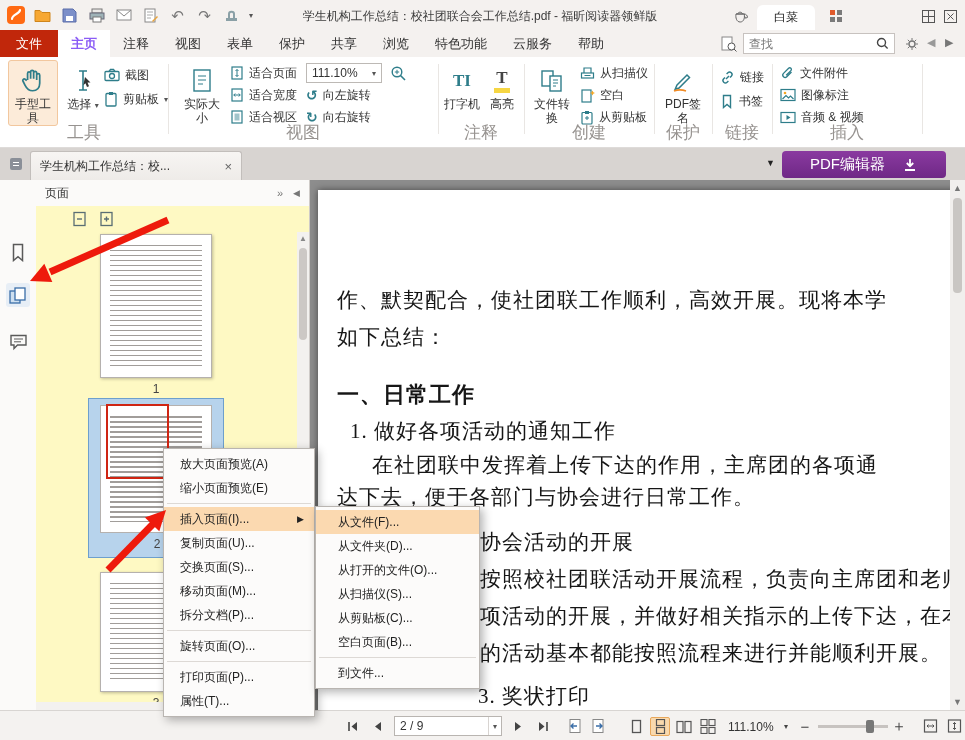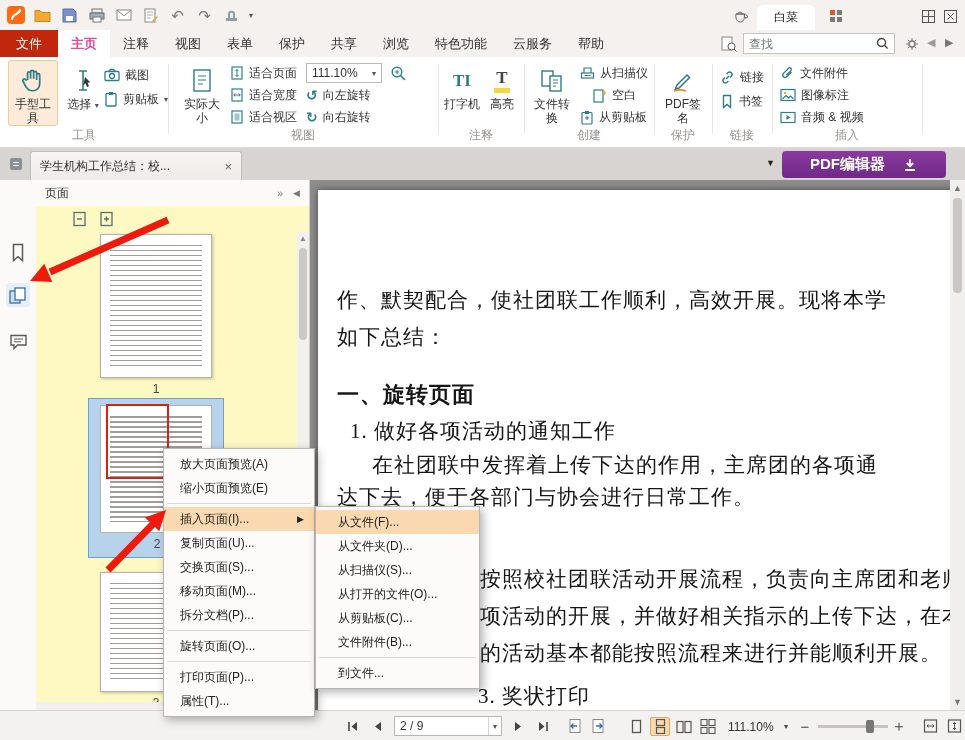--- a/index.html
+++ b/index.html
@@ -18,33 +18,33 @@
  white-space:nowrap;overflow:hidden}
 .session-tab{position:absolute;left:757px;top:5px;width:58px;height:25px;background:#fff;
  border-radius:6px 6px 0 0;display:flex;align-items:center;justify-content:center;color:#222}
 .tb-ic{position:absolute;top:8px;width:16px;height:16px;display:flex;align-items:center;justify-content:center}
 
 
 .menubar{position:absolute;left:0;top:30px;width:965px;height:27px;background:#f4f1ef;display:flex}
 .filebtn{width:58px;height:27px;background:#c1270b;color:#fff;display:flex;align-items:center;
  justify-content:center;font-size:13px}
 .mtab{height:27px;padding:0 13px;display:flex;align-items:center;font-size:13px;color:#333}
-.mtab.active{background:#fff;color:#ec4899;font-weight:bold}
+.mtab.active{background:#fff;color:#8b5cf6;font-weight:bold}
 .find-area{position:absolute;right:0;top:0;height:27px;width:250px}
 .findbox{position:absolute;left:28px;top:3px;width:152px;height:21px;background:#fff;
  border:1px solid #c7c2bf;display:flex;align-items:center;padding:0 5px;gap:4px}
 .findbox input{border:none;outline:none;flex:1;min-width:0;font-size:12px;background:transparent;
  font-family:Liberation Sans, sans-serif;color:#333}
 
 
 .ribbon{position:absolute;left:0;top:57px;width:965px;height:91px;background:#fff;
  border-bottom:1px solid #dedbd9}
 .rgroup{position:absolute;top:0;height:100%}
 .vsep{position:absolute;top:7px;height:70px;width:1px;background:#e9e6e3}
-.glabel{position:absolute;bottom:3px;left:0;width:100%;text-align:center;font-size:12px;color:#979390}
+.glabel{position:absolute;bottom:3px;left:0;width:100%;text-align:center;font-size:17px;color:#979390}
 .bigbtn{position:absolute;top:3px;display:flex;flex-direction:column;align-items:center;
  padding-top:4px;border:1px solid transparent;border-radius:3px;line-height:14px;text-align:center}
 .bigbtn .bicon{height:32px;display:flex;align-items:center;justify-content:center}
 .bigbtn .lbl{display:block;width:36px}
 .bigbtn.sel{background:#fcebd9;border-color:#f2c79e}
 .mini{position:absolute;height:20px;display:flex;align-items:center;gap:5px;white-space:nowrap}
 .caret{font-size:8px;color:#555}
 .zoombox{position:absolute;width:76px;height:20px;border:1px solid #bdb9b5;background:#fff;
  display:flex;align-items:center;justify-content:space-between;padding:0 5px}
 .tw{font-family:"Liberation Serif","DejaVu Serif",serif;font-weight:bold;color:#2e7d8a;font-size:17px}
@@ -55,21 +55,21 @@
 
 .tabbar{position:absolute;left:0;top:148px;width:965px;height:32px;background:#d8d4d1}
 .doctab{position:absolute;left:30px;top:3px;width:212px;height:29px;
  background:linear-gradient(#f7f5f3,#eeebe8);border:1px solid #c2bebb;border-bottom:none;
  border-radius:3px 3px 0 0;display:flex;align-items:center;padding:0 9px;color:#333}
 .doctab .t{flex:1;overflow:hidden;white-space:nowrap}
 .tabclose{color:#666;font-size:13px;margin-left:6px}
 .tabdrop{position:absolute;left:766px;top:10px;font-size:9px;color:#222}
 .editorbtn{position:absolute;left:782px;top:3px;width:164px;height:27px;border-radius:4px;
  background:linear-gradient(#8a3aa0,#6f2886);color:#fff;display:flex;align-items:center;
- justify-content:center;gap:17px;font-size:15px;font-weight:bold}
+ justify-content:center;gap:17px;font-size:15px;font-weight:normal}
 
 
 .iconstrip{position:absolute;left:0;top:180px;width:36px;bottom:30px;background:#fbfaf9;z-index:3}
 .stripbtn{position:absolute;left:6px;width:24px;height:24px;display:flex;align-items:center;justify-content:center;border-radius:3px}
 .stripbtn.active{background:#e7eef6}
 .pagespanel{position:absolute;left:36px;top:180px;width:274px;bottom:30px;background:#fef9c3;
  border-right:1px solid #cfcbc8;z-index:2}
 .phead{position:absolute;left:0;top:0;right:0;height:26px;display:flex;align-items:center;
  padding:0 9px;background:#fbfaf9;color:#333}
 .phead .sp{margin-left:auto;display:flex;gap:10px;color:#777;align-items:center}
@@ -176,20 +176,21 @@
     <span class="qicon glyph">↶</span>
     <span class="qicon glyph">↷</span>
     <span class="qicon">
       <svg width="15" height="14">
           <rect x="2" y="10" width="11" height="3" fill="#8aa0a6"></rect>
           <path d="M5 10V6c0-3 5-3 5 0v4" fill="none" stroke="#8aa0a6" stroke-width="2"></path>
         </svg>
     </span>
     <span class="caret">▾</span>
   </div>
+  <div class="win-title">学生机构工作总结：校社团联合会工作总结.pdf - 福昕阅读器领鲜版</div>
   <span class="tb-ic" style="left:733px">
     <svg width="16" height="14">
         <path d="M3 5h8c2.2 0 3.5 1.6 3.5 3.4l-2 .8c0-1.2-.7-2-1.7-2.1M3 5c-.6 3.4.4 8 4.2 8s4.8-4.6 4.1-8z" fill="none" stroke="#666"></path>
         <path d="M4.8 5c0-2.4 4.6-2.4 4.6 0" fill="none" stroke="#666"></path>
       </svg>
   </span>
   <div class="session-tab">白菜</div>
   <span class="tb-ic" style="left:828px">
     <svg width="14" height="14">
         <rect x="1" y="1" width="5" height="5" fill="#e05a2b"></rect>
@@ -385,21 +386,21 @@
     <div class="mini" style="left:56px;top:6px">
       <span>
         <svg width="15" height="14">
             <rect x="1.5" y="7" width="12" height="5" fill="none" stroke="#2e7d8a" stroke-width="1.2"></rect>
             <path d="M4 7V2h7v5" fill="none" stroke="#2e7d8a" stroke-width="1.2"></path>
             <path d="M4.5 9.5h6" stroke="#2e7d8a"></path>
           </svg>
       </span>
       <span>从扫描仪</span>
     </div>
-    <div class="mini" style="left:68px;top:28px">
+    <div class="mini" style="left:56px;top:28px">
       <span>
         <svg width="15" height="15">
             <rect x="2" y="2" width="9" height="12" fill="none" stroke="#2e7d8a" stroke-width="1.2"></rect>
             <path d="M12.5 2.5l.8 1.7 1.7.8-1.7.8-.8 1.7-.8-1.7-1.7-.8 1.7-.8z" fill="#f5a623"></path>
           </svg>
       </span>
       <span>空白</span>
     </div>
     <div class="mini" style="left:56px;top:50px">
       <span>
@@ -504,24 +505,25 @@
           <path d="M3 12h10v2H3z" fill="#fff"></path>
         </svg>
     </span>
   </div>
 </div>
 
 <div class="docarea">
   <div class="page"></div>
   <div class="dl" style="left:27px;top:106px">作、默契配合，使社团联工作顺利，高效开展。现将本学</div>
   <div class="dl" style="left:27px;top:143px">如下总结：</div>
-  <div class="dl dl-h" style="left:27px;top:200px">一、旋转页面</div>
+  <div class="dl dl-h" style="left:27px;top:200px">一、日常工作</div>
   <div class="dl" style="left:40px;top:237px">1. 做好各项活动的通知工作</div>
   <div class="dl" style="left:27px;top:303px">达下去，便于各部门与协会进行日常工作。</div>
   <div class="dl" style="left:62px;top:271px">在社团联中发挥着上传下达的作用，主席团的各项通</div>
+  <div class="dl" style="left:170px;top:348px">协会活动的开展</div>
   <div class="dl" style="left:170px;top:385px">按照校社团联活动开展流程，负责向主席团和老师呈</div>
   <div class="dl" style="left:170px;top:422px">项活动的开展，并做好相关指示的上传下达，在本学</div>
   <div class="dl" style="left:170px;top:459px">的活动基本都能按照流程来进行并能顺利开展。</div>
   <div class="dl" style="left:168px;top:502px">3. 奖状打印</div>
 </div>
 <div class="vscroll2">
   <span class="scl" style="top:3px">▲</span>
   <div class="vthumb2"></div>
   <span class="scl" style="bottom:3px">▼</span>
 </div>
@@ -693,24 +695,24 @@
   <div class="csep"></div>
   <div class="cmi">旋转页面(O)...</div>
   <div class="csep"></div>
   <div class="cmi">打印页面(P)...</div>
   <div class="cmi">属性(T)...</div>
 </div>
 
 <div class="smenu">
   <div class="cmi hl">从文件(F)...</div>
   <div class="cmi">从文件夹(D)...</div>
+  <div class="cmi">从打开的文件(O)...</div>
   <div class="cmi">从扫描仪(S)...</div>
-  <div class="cmi">从打开的文件(O)...</div>
   <div class="cmi">从剪贴板(C)...</div>
-  <div class="cmi">文件附件(B)...</div>
+  <div class="cmi">空白页面(B)...</div>
   <div class="csep"></div>
   <div class="cmi">到文件...</div>
 </div>
 
 <svg class="arrows" width="965" height="740" viewBox="0 0 965 740">
   <line x1="168" y1="220" x2="50" y2="272" stroke="#ee1a0c" stroke-width="7"></line>
   <polygon points="30,281 44.3,263.8 52.3,282" fill="#ee1a0c"></polygon>
   <line x1="108" y1="570" x2="153" y2="524" stroke="#ee1a0c" stroke-width="7"></line>
   <polygon points="166,510 159.3,531.3 144.9,517.4" fill="#ee1a0c"></polygon>
 </svg>

